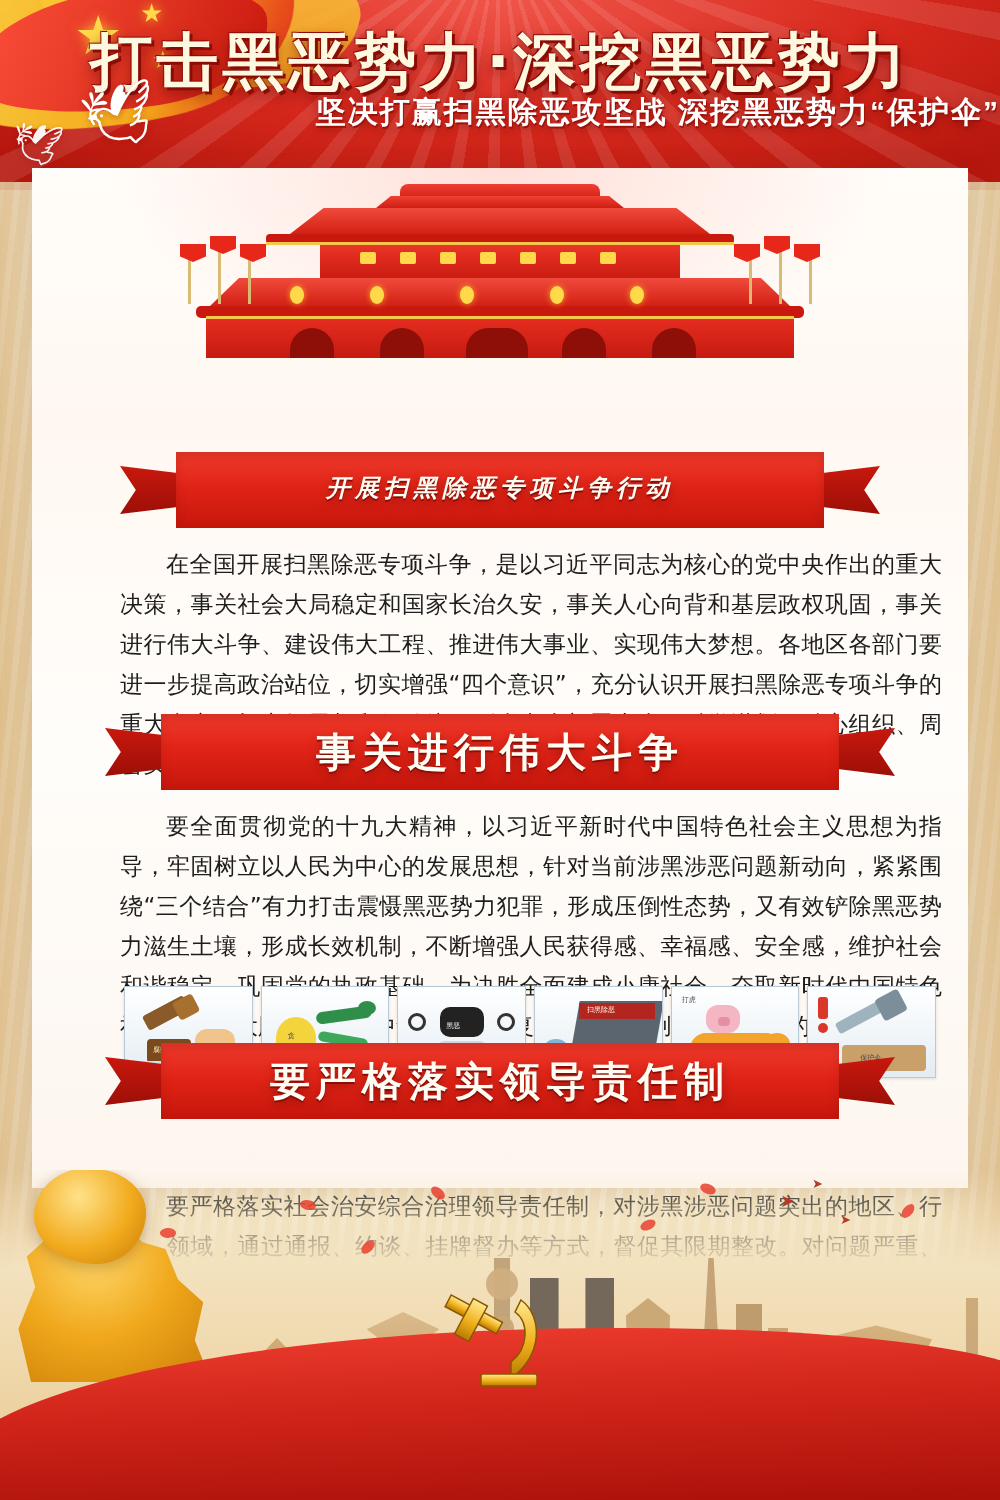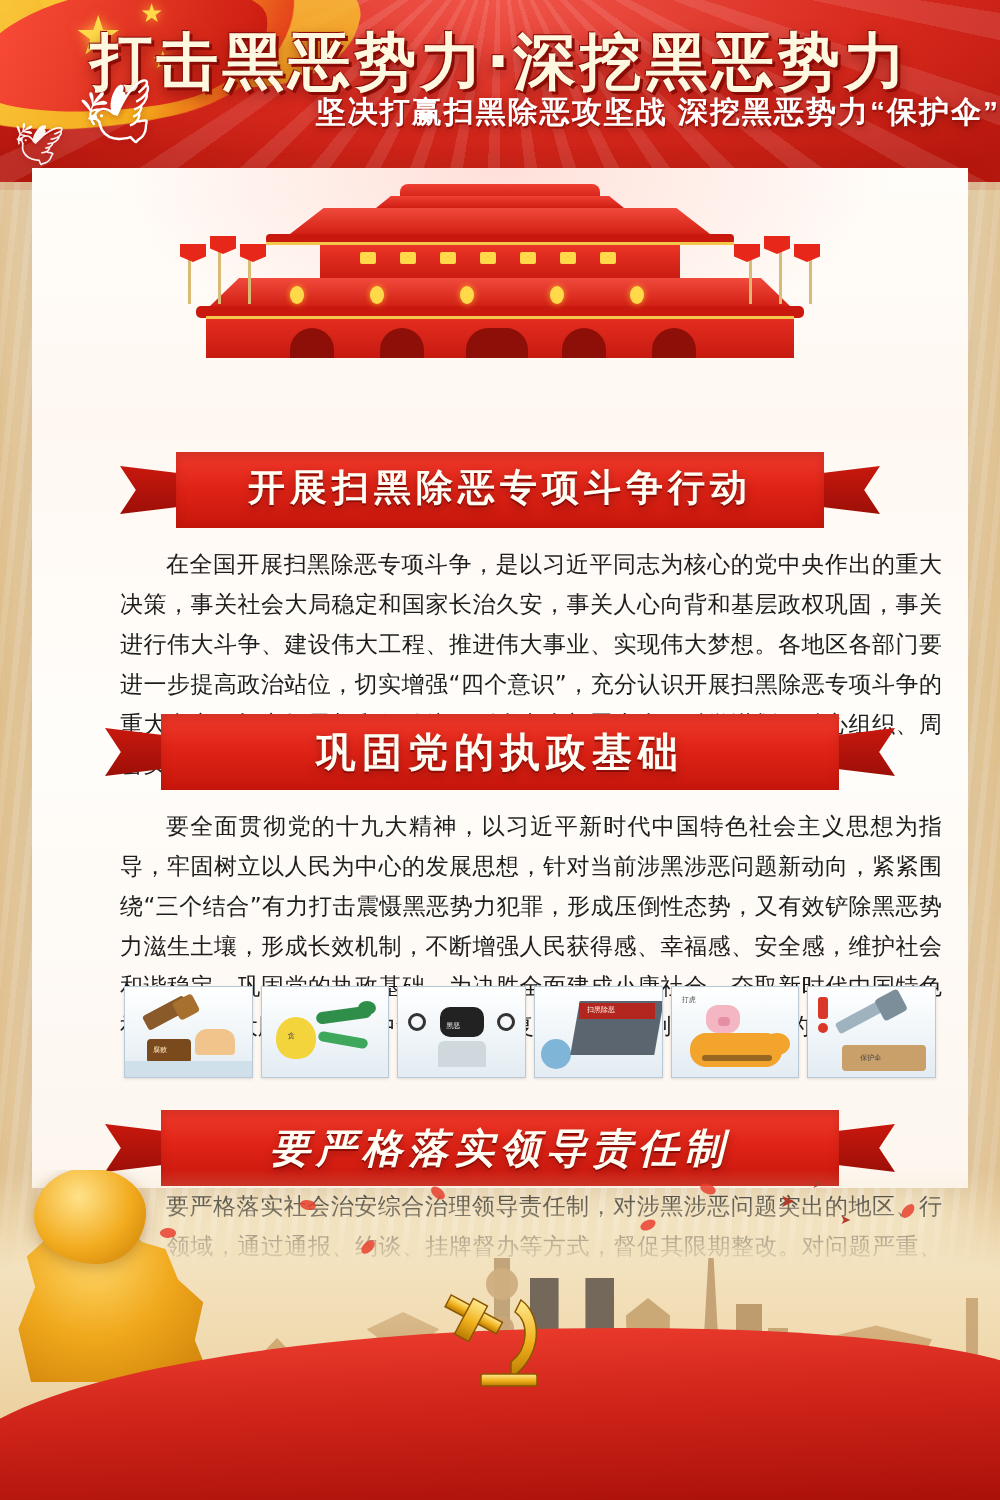--- a/index.html
+++ b/index.html
@@ -138,24 +138,24 @@
   .ribbon .tailL { left:0; clip-path:polygon(0 0,100% 18%,100% 82%,0 100%, 22% 50%); }
   .ribbon .tailR { right:0; clip-path:polygon(100% 0,0 18%,0 82%,100% 100%, 78% 50%); }
   .ribbon .txt {
     position:relative; z-index:3; color:#fffdf4; font-weight:bold;
     font-size:40px; letter-spacing:6px;
     text-shadow:0 2px 0 #8c0d05, 0 4px 10px rgba(80,0,0,.4);
     font-family:"DejaVu Sans","Liberation Sans",sans-serif;
   }
   
   #ribbon1 { top:284px; width:760px; height:72px; }
-  #ribbon1 .txt { font-size:37px; letter-spacing:5px; }
+  #ribbon1 .txt { font-size:24px; letter-spacing:5px; font-style:italic; }
 
   #ribbon2 { top:546px; }
-  #ribbon3 { top:942px;font-style:italic; }
+  #ribbon3 { top:875px; }
 
   
   .para {
     position:absolute; left:88px; width:822px;
     font-size:23px; line-height:40px; color:#1d1d1d; text-align:justify;
     text-indent:2em;
     font-family:"DejaVu Sans","Liberation Sans",sans-serif;
   }
   #para1 { top:376px; }
   #para2 { top:638px; }
@@ -291,21 +291,21 @@
       <div class="body"></div>
       <div class="txt nosel">开展扫黑除恶专项斗争行动</div>
     </div>
 
     <div class="para nosel" id="para1">在全国开展扫黑除恶专项斗争，是以习近平同志为核心的党中央作出的重大决策，事关社会大局稳定和国家长治久安，事关人心向背和基层政权巩固，事关进行伟大斗争、建设伟大工程、推进伟大事业、实现伟大梦想。各地区各部门要进一步提高政治站位，切实增强“四个意识”，充分认识开展扫黑除恶专项斗争的重大意义，切实把思想和行动统一到党中央部署上来，科学谋划、精心组织、周密实施，坚决打赢扫黑除恶专项斗争这场攻坚仗。</div>
 
     <div class="ribbon" id="ribbon2">
       <div class="tailL"></div>
       <div class="tailR"></div>
       <div class="body"></div>
-      <div class="txt nosel">巩固党的执政基础</div>
+      <div class="txt nosel">事关进行伟大斗争</div>
     </div>
 
     <div class="para nosel" id="para2">要全面贯彻党的十九大精神，以习近平新时代中国特色社会主义思想为指导，牢固树立以人民为中心的发展思想，针对当前涉黑涉恶问题新动向，紧紧围绕“三个结合”有力打击震慑黑恶势力犯罪，形成压倒性态势，又有效铲除黑恶势力滋生土壤，形成长效机制，不断增强人民获得感、幸福感、安全感，维护社会和谐稳定，巩固党的执政基础，为决胜全面建成小康社会、夺取新时代中国特色社会主义伟大胜利、实现中华民族伟大复兴的中国梦创造安全稳定的社会环境。</div>
 
     <div id="strip">
 
       <div class="cell">
         <div class="sky"></div>
         <div class="blob" style="left:18px;top:18px;width:46px;height:16px;background:#8a5a2a;transform:rotate(-28deg);border-radius:3px;"></div>
         <div class="blob" style="left:50px;top:10px;width:22px;height:20px;background:#a8702f;transform:rotate(-28deg);border-radius:4px;"></div>

